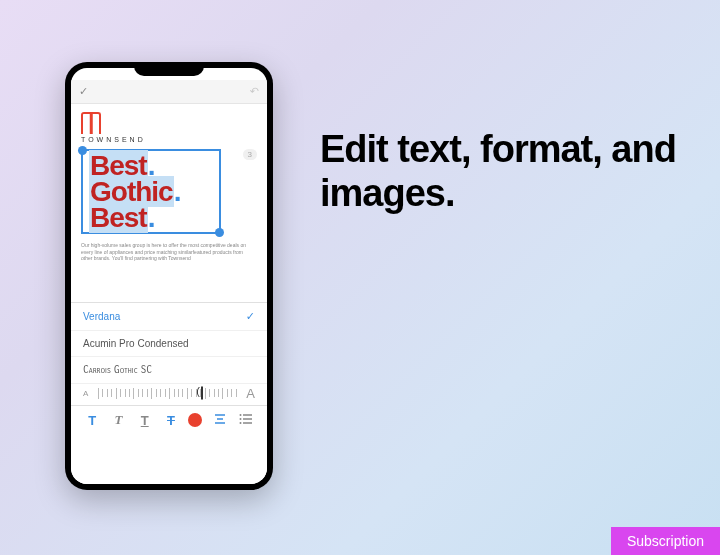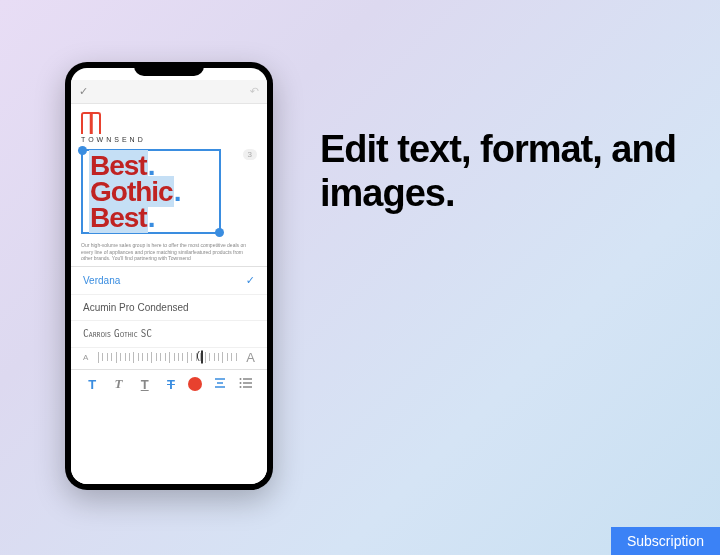--- a/index.html
+++ b/index.html
@@ -53,21 +53,21 @@
 }
 .handle { position: absolute; width: 9px; height: 9px; background: #3a8de0; border-radius: 50%; }
 .h-tl { top: -5px; left: -5px; } .h-br { bottom: -5px; right: -5px; }
 .headline { font-weight: 800; font-size: 28px; line-height: 0.92; color: #c02322; letter-spacing: -1px; }
 .hl-highlight { background: #c5dff5; padding: 0 1px; }
 .hl-dot { color: #3a8de0; }
 .doc-body { font-size: 5px; color: #888; line-height: 1.3; margin-top: 8px; padding-right: 6px; }
 .page-num { position: absolute; right: 10px; font-size: 8px; color: #aaa; background: #f0f0f0; padding: 1px 5px; border-radius: 6px; }
 .font-panel {
   flex: 1; background: #fff; border-top: 1px solid #e0e0e0;
-  display: flex; flex-direction: column;
+  display: flex; flex-direction: column; margin-top: 36px;
 }
 .font-item {
   padding: 7px 12px; font-size: 10px; color: #555;
   border-bottom: 1px solid #f0f0f0;
   display: flex; justify-content: space-between; align-items: center;
 }
 .font-item.selected { color: #3a8de0; }
 .check { color: #3a8de0; font-size: 11px; }
 .font-size-row { text-align: center; padding: 4px 0; font-size: 8px; color: #666; }
 .slider-row {
@@ -95,21 +95,21 @@
 .tb-color { width: 14px; height: 14px; background: #e8412e; border-radius: 50%; }
 .tb-align { color: #3a8de0; }
 .tb-list { color: #888; }
 .ad-text {
   position: absolute; left: 320px; top: 128px; right: 40px;
   font-weight: 800; font-size: 38px; line-height: 1.15; letter-spacing: -1px;
   color: #000;
 }
 .sub-badge {
   position: absolute; right: 0; bottom: 0;
-  background: #3b82f6; color: #fff;
+  background: #d946ef; color: #fff;
   padding: 6px 16px; font-size: 14px; font-weight: 500;
 }
 </style>
 </head>
 <body>
 
 <div class="phone">
   <div class="notch"></div>
   <div class="screen">
     <div class="topbar">

